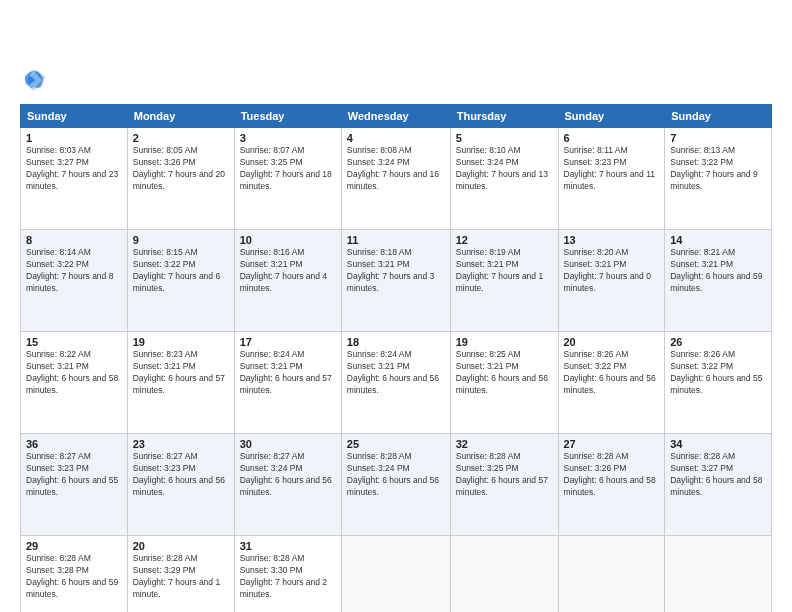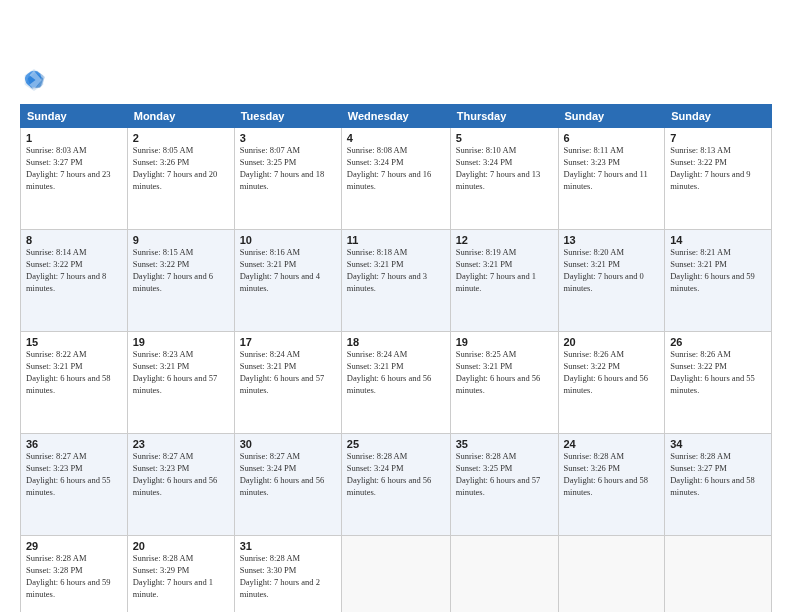--- a/index.html
+++ b/index.html
@@ -90,21 +90,20 @@
       font-size: 11px;
       font-weight: bold;
       color: #222;
       display: block;
       margin-bottom: 1px;
     }
     .day-info {
       font-size: 8.5px;
       line-height: 1.4;
       color: #333;
-      font-family: Liberation Serif, serif;
     }
     .alt-row td {
       background: #f0f4fa;
     }
   </style>
 </head>
 <body>
 
 <div class="page">
   <div class="header">
@@ -241,25 +240,25 @@
           </td>
           <td>
             <span class="day-num">30</span>
 <div class="day-info">Sunrise: 8:27 AM<br>Sunset: 3:24 PM<br>Daylight: 6 hours and 56 minutes.</div>
           </td>
           <td>
             <span class="day-num">25</span>
 <div class="day-info">Sunrise: 8:28 AM<br>Sunset: 3:24 PM<br>Daylight: 6 hours and 56 minutes.</div>
           </td>
           <td>
-            <span class="day-num">35</span>
+            <span class="day-num">32</span>
 <div class="day-info">Sunrise: 8:28 AM<br>Sunset: 3:25 PM<br>Daylight: 6 hours and 57 minutes.</div>
           </td>
           <td>
-            <span class="day-num">24</span>
+            <span class="day-num">27</span>
 <div class="day-info">Sunrise: 8:28 AM<br>Sunset: 3:26 PM<br>Daylight: 6 hours and 58 minutes.</div>
           </td>
           <td>
             <span class="day-num">34</span>
 <div class="day-info">Sunrise: 8:28 AM<br>Sunset: 3:27 PM<br>Daylight: 6 hours and 58 minutes.</div>
           </td>
         </tr>
         <tr>
           <td>
             <span class="day-num">29</span>

